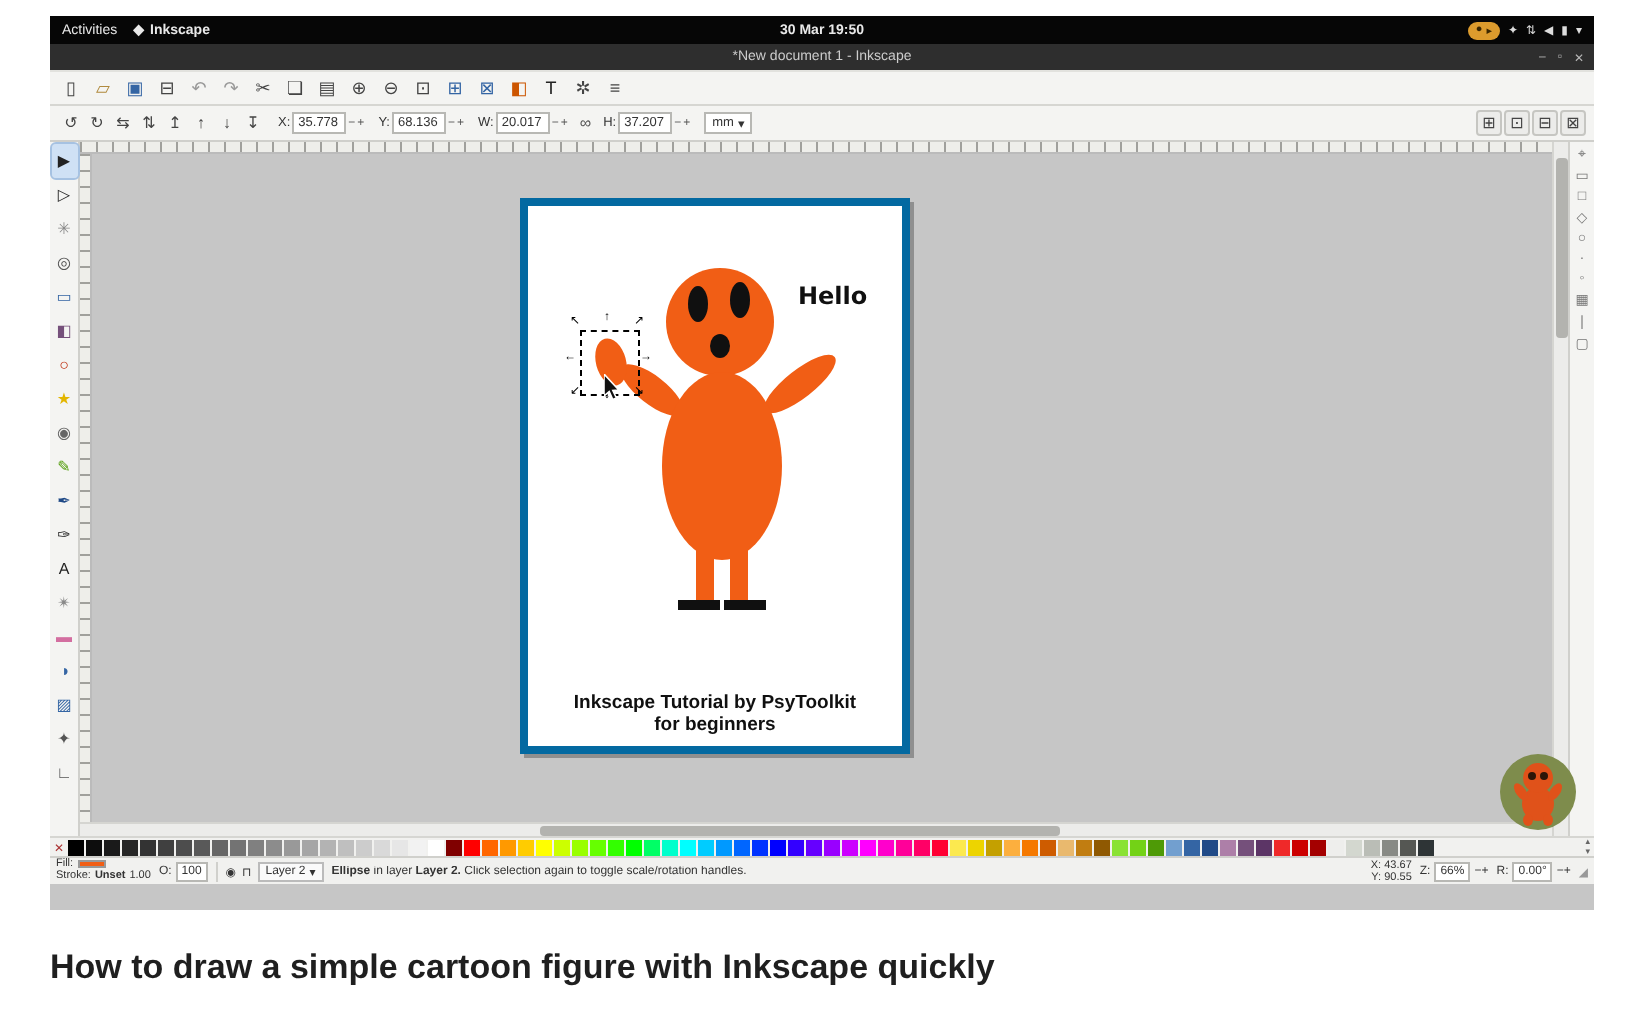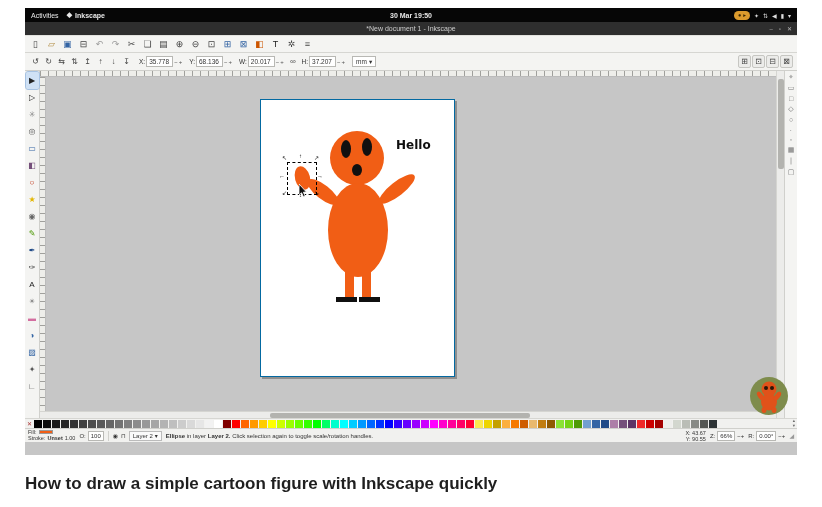--- a/index.html
+++ b/index.html
@@ -68,21 +68,21 @@
                     background:#b3b3af; border-radius:2px; }
   .vscroll { width:8px; background:#ececea; border-left:1px solid #d5d5d1; position:relative; }
   .vscroll .thumb { position:absolute; top:8px; height:90px; left:1px; width:6px;
                     background:#b3b3af; border-radius:2px; }
   .snapbar { width:13px; background:#f4f4f2; border-left:1px solid #d0d0cc;
              display:flex; flex-direction:column; align-items:center; padding-top:2px;
              gap:3px; font-size:7px; color:#777; }
 
   
   .page { position:absolute; left:214px; top:22px; width:195px; height:278px;
-          background:#fff; border:1px solid #0369a1; box-shadow:2px 2px 0 rgba(0,0,0,.28); }
+          background:#fff; border:4px solid #0369a1; box-shadow:2px 2px 0 rgba(0,0,0,.28); }
   .page > div, .page > span { position:absolute; }
   .fig-head  { left:69px;  top:31px;  width:54px; height:54px; border-radius:50%; }
   .fig-eye-l { left:80px;  top:40px;  width:10px; height:18px; border-radius:50%; background:#101010; }
   .fig-eye-r { left:101px; top:38px;  width:10px; height:18px; border-radius:50%; background:#101010; }
   .fig-mouth { left:91px;  top:64px;  width:10px; height:12px; border-radius:50%; background:#101010; }
   .fig-hello { left:135px; top:38px;  font:bold 12px "DejaVu Sans",sans-serif; color:#101010; }
   .fig-body  { left:67px;  top:83px;  width:60px; height:94px; border-radius:50%; }
   .fig-arm-l { left:55px;  top:73px;  width:14px; height:38px; border-radius:50%; transform:rotate(-52deg); }
   .fig-arm-r { left:129px; top:67px;  width:14px; height:44px; border-radius:50%; transform:rotate(52deg); }
   .fig-hand  { left:34px;  top:66px;  width:15px; height:24px; border-radius:50%; transform:rotate(-15deg); }
@@ -381,20 +381,24 @@
                 <span>→</span>
                 <span>↙</span>
                 <span>↓</span>
                 <span>↘</span>
               </span>
             <span class="cursor">
               <svg width="10" height="14" viewBox="0 0 10 14">
                 <path d="M0,0 L0,11 L2.6,8.8 L4.4,12.8 L6.2,12 L4.4,8.2 L7.4,8 Z" fill="#111" stroke="#fff" stroke-width="0.8"></path>
               </svg>
             </span>
+            <div class="fig-caption">
+              <div>Inkscape Tutorial by PsyToolkit</div>
+              <div>for beginners</div>
+            </div>
           </div>
         </div>
       </div>
       <div class="hscroll">
           <div class="thumb"></div>
         </div>
     </div>
     <div class="vscroll">
         <div class="thumb"></div>
       </div>

